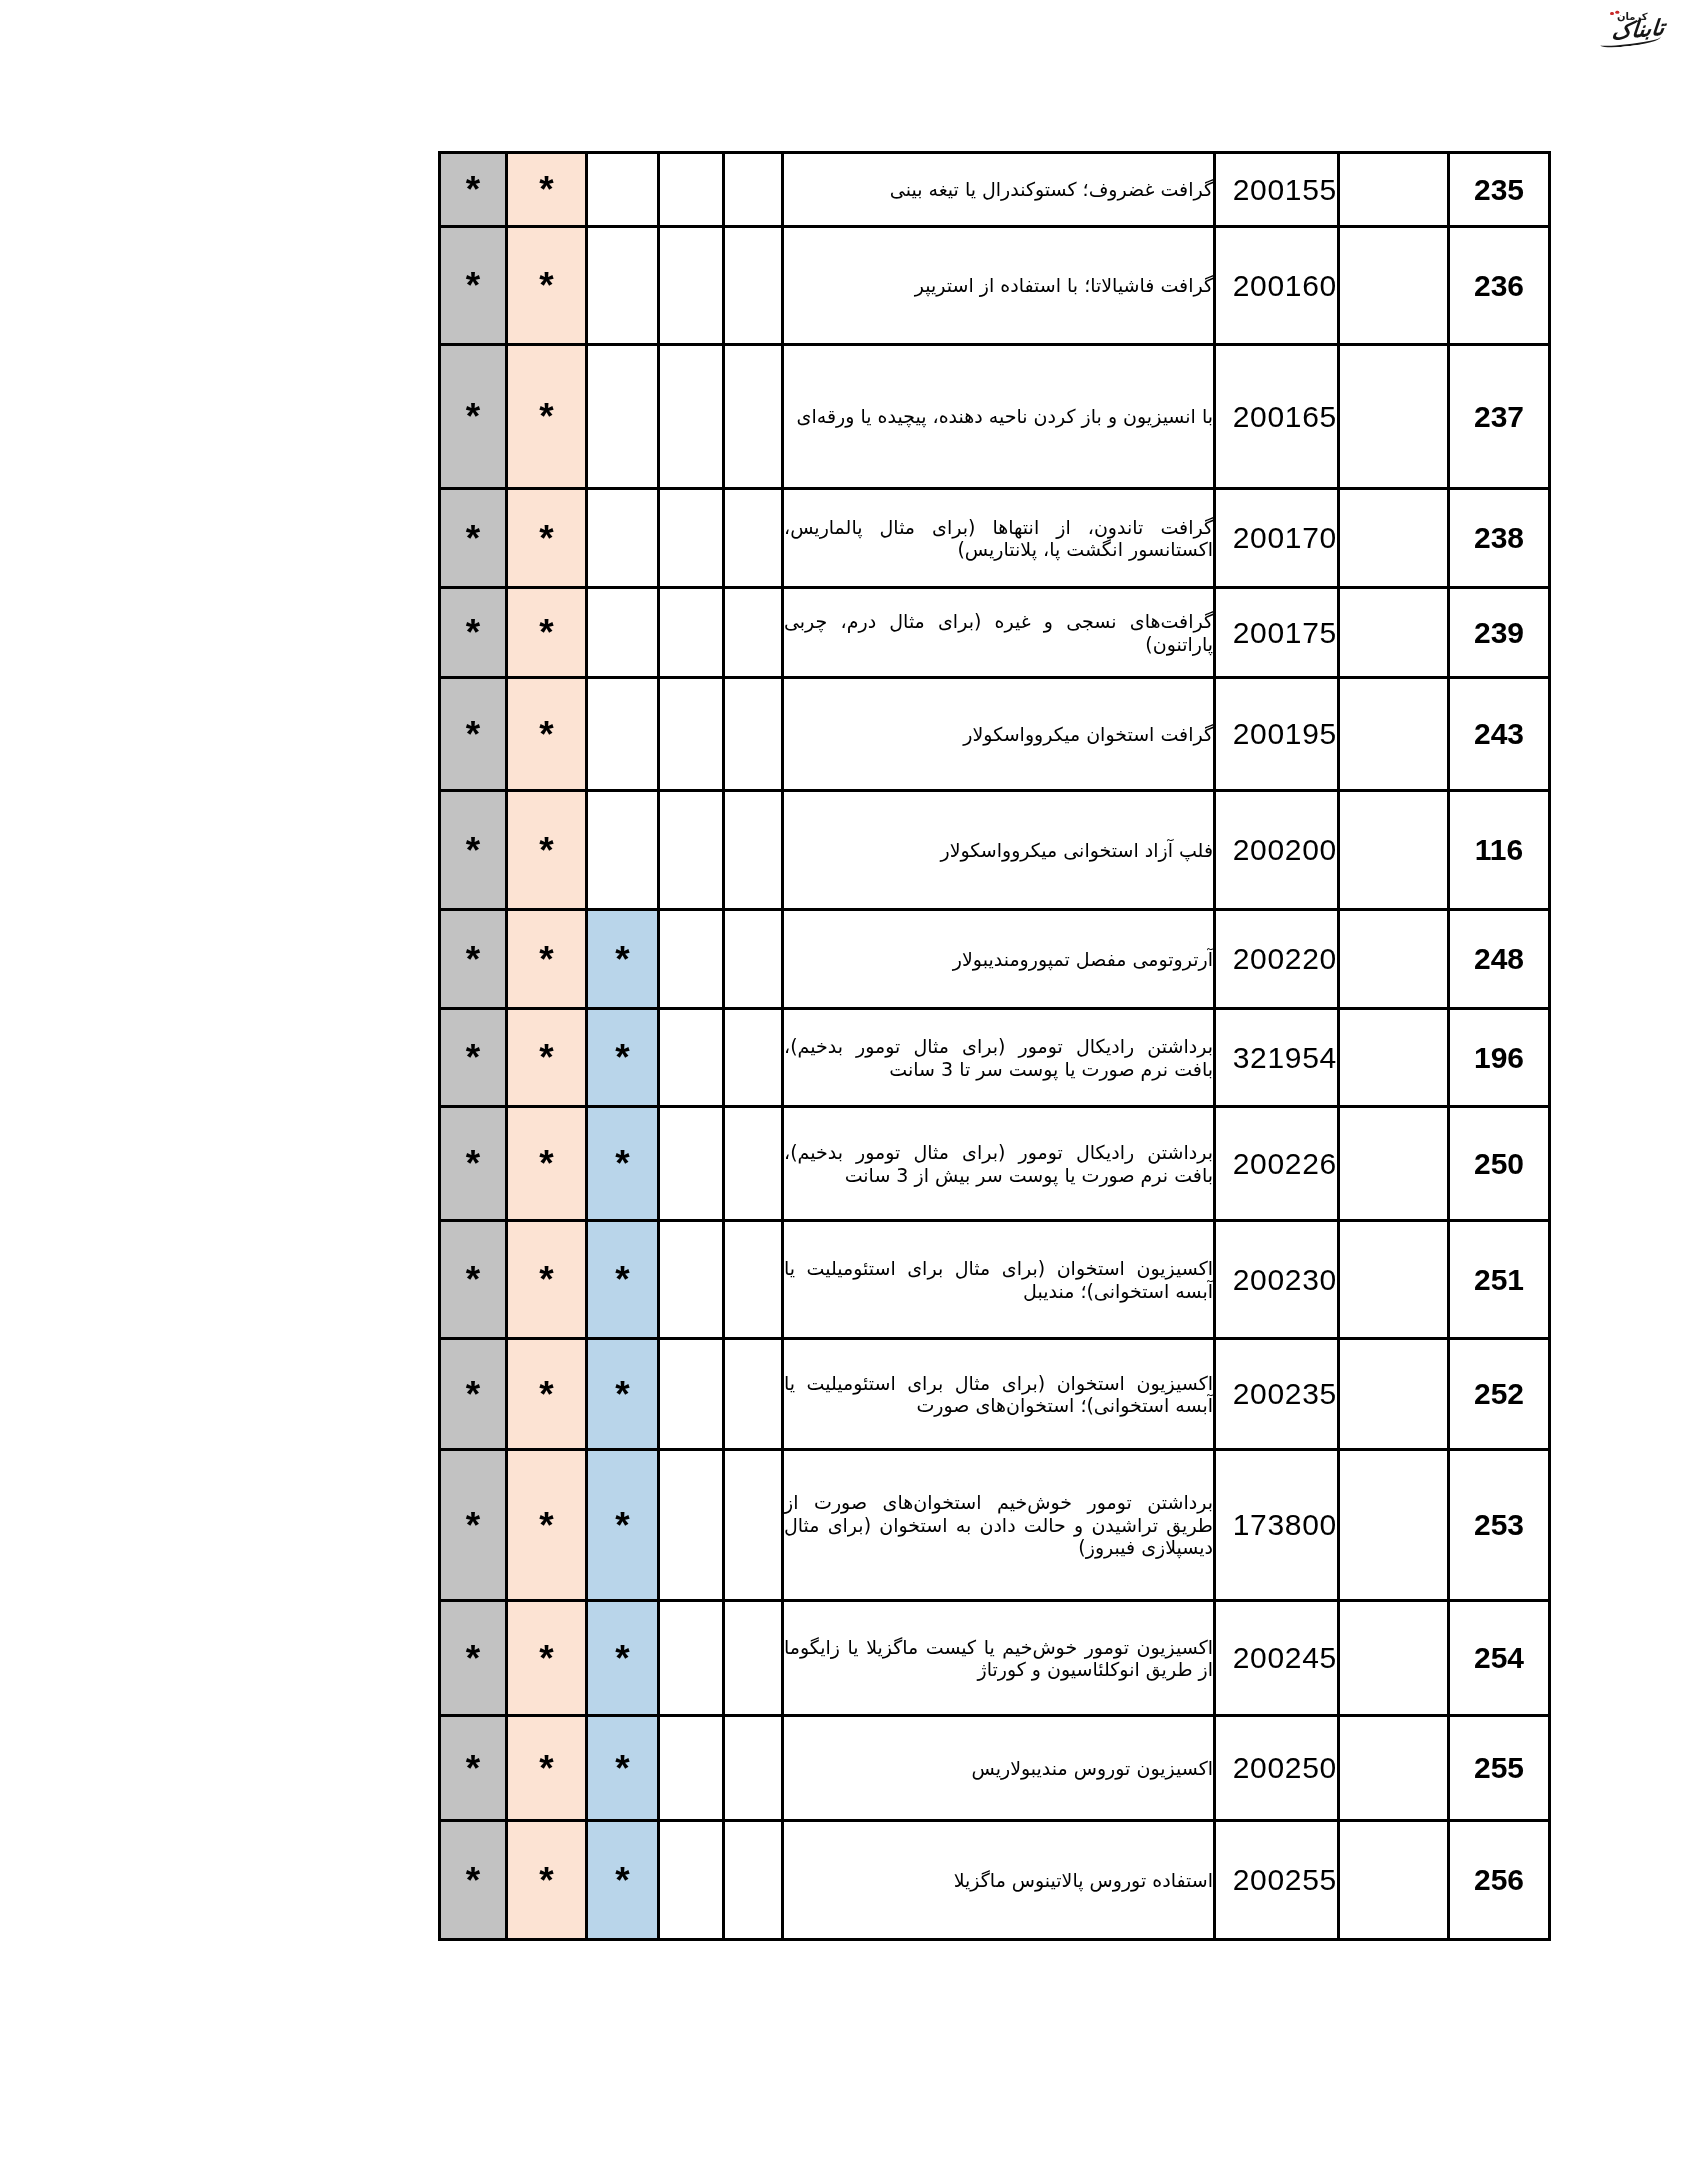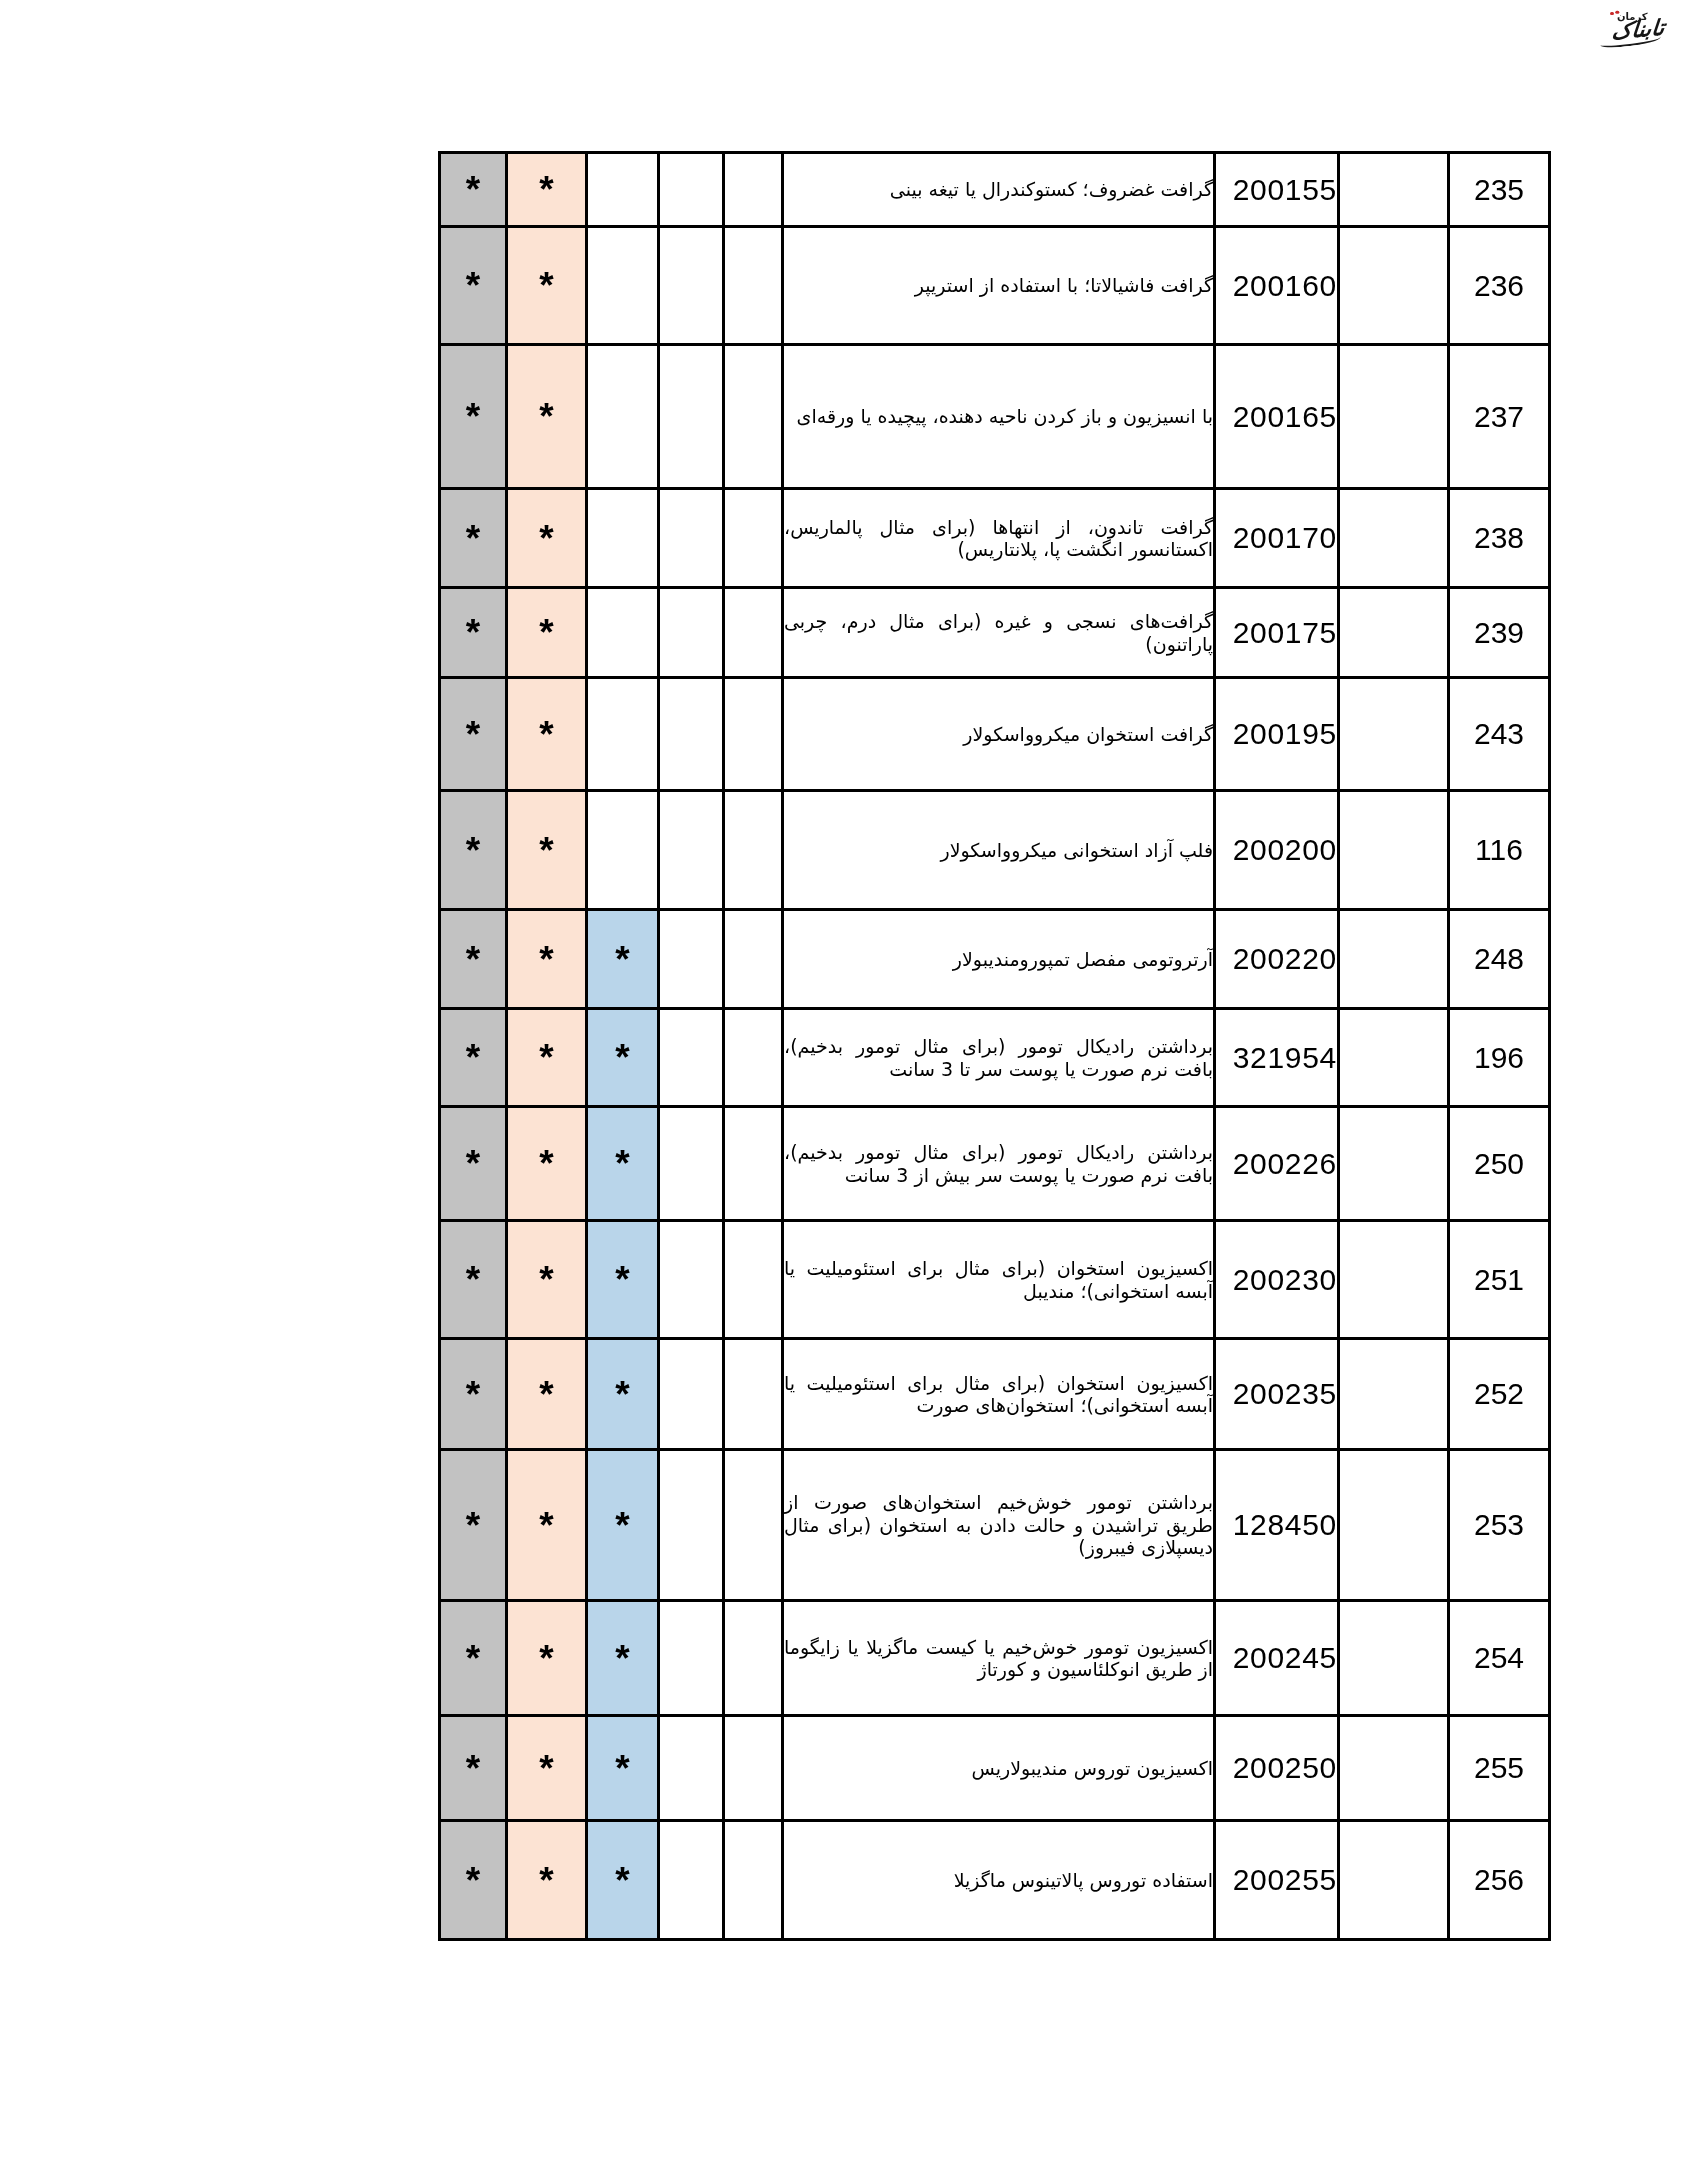--- a/index.html
+++ b/index.html
@@ -102,21 +102,21 @@
   td.code {
     direction: ltr;
     text-align: right;
     font-size: 30px;
     padding-left: 8px;
     font-family: "Liberation Sans", sans-serif;
     letter-spacing: 0.7px;
   }
   td.num {
     text-align: center;
-    font-weight: normal;
+    font-weight: bold;
     font-size: 30px;
     font-family: "Liberation Sans", sans-serif;
     margin-left: 32px;
   }
 </style>
 </head>
 <body>
 
 <div class="logo">
   <span class="logo-sub">کرمان</span>
@@ -270,21 +270,21 @@
     <td class="gap"></td>
     <td class="num">252</td>
   </tr>
       <tr style="height: 151px;">
     <td class="star gray">*</td>
     <td class="star orange">*</td>
     <td class="star blue-on">*</td>
     <td class="spacer"></td>
     <td class="spacer"></td>
     <td class="desc">برداشتن تومور خوش‌خیم استخوان‌های صورت از طریق تراشیدن و حالت دادن به استخوان (برای مثال دیسپلازی فیبروز)</td>
-    <td class="code">128450</td>
+    <td class="code">173800</td>
     <td class="gap"></td>
     <td class="num">253</td>
   </tr>
       <tr style="height: 115px;">
     <td class="star gray">*</td>
     <td class="star orange">*</td>
     <td class="star blue-on">*</td>
     <td class="spacer"></td>
     <td class="spacer"></td>
     <td class="desc">اکسیزیون تومور خوش‌خیم یا کیست ماگزیلا یا زایگوما از طریق انوکلئاسیون و کورتاژ</td>

